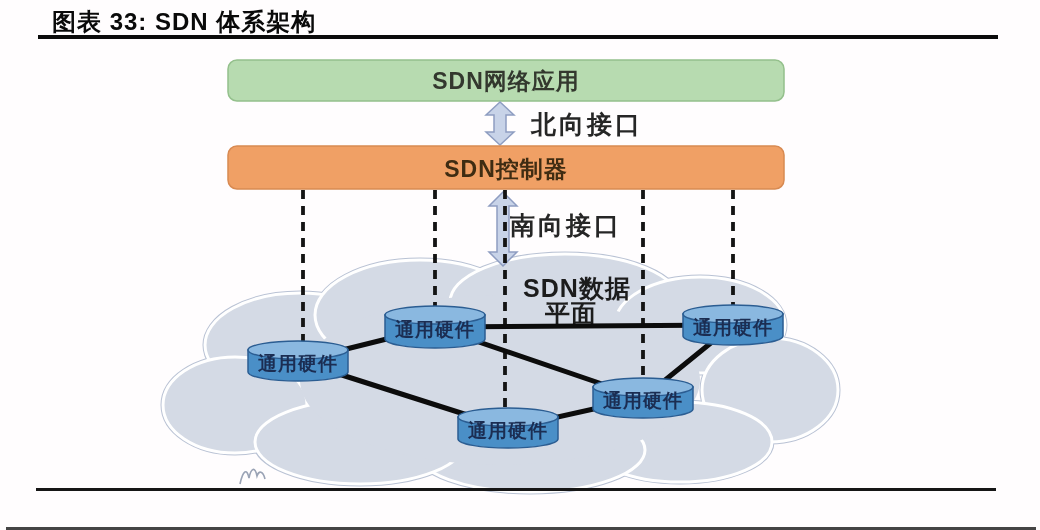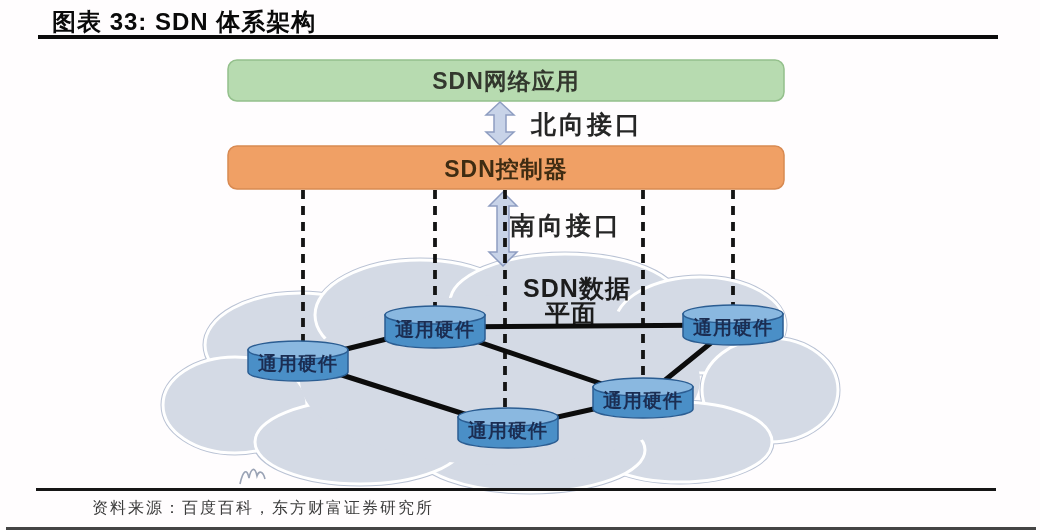--- a/index.html
+++ b/index.html
@@ -127,16 +127,15 @@
     </g>
 
     <g>
       <path d="M683,314 V336 A50,9 0 0 0 783,336 V314 Z" stroke-width="1.5" stroke="#2b5d92" fill="#4a8fc7"></path>
       <ellipse cx="733" cy="314" rx="50" ry="9" stroke-width="1.5" stroke="#2b5d92" fill="#8ab8e0"></ellipse>
       <text x="733" y="334" text-anchor="middle" class="node-label">通用硬件</text>
     </g>
   </svg>
 
   <div class="src-rule"></div>
-  <div class="src-note">资料来源：百度百科，东方财富证券研究所</div>
   <div class="bottom-rule"></div>
 
 </div>
 
 </body></html>

